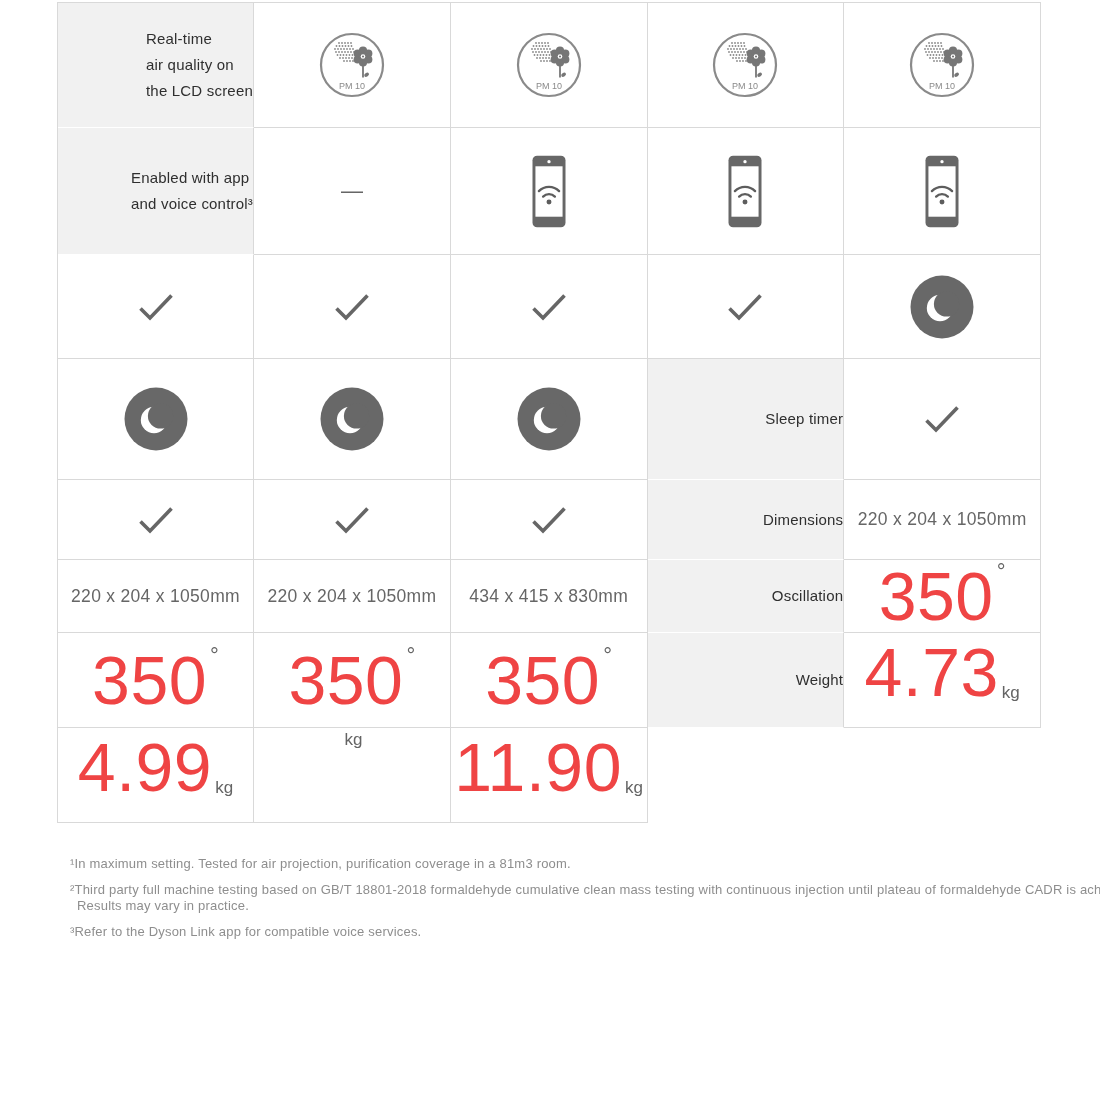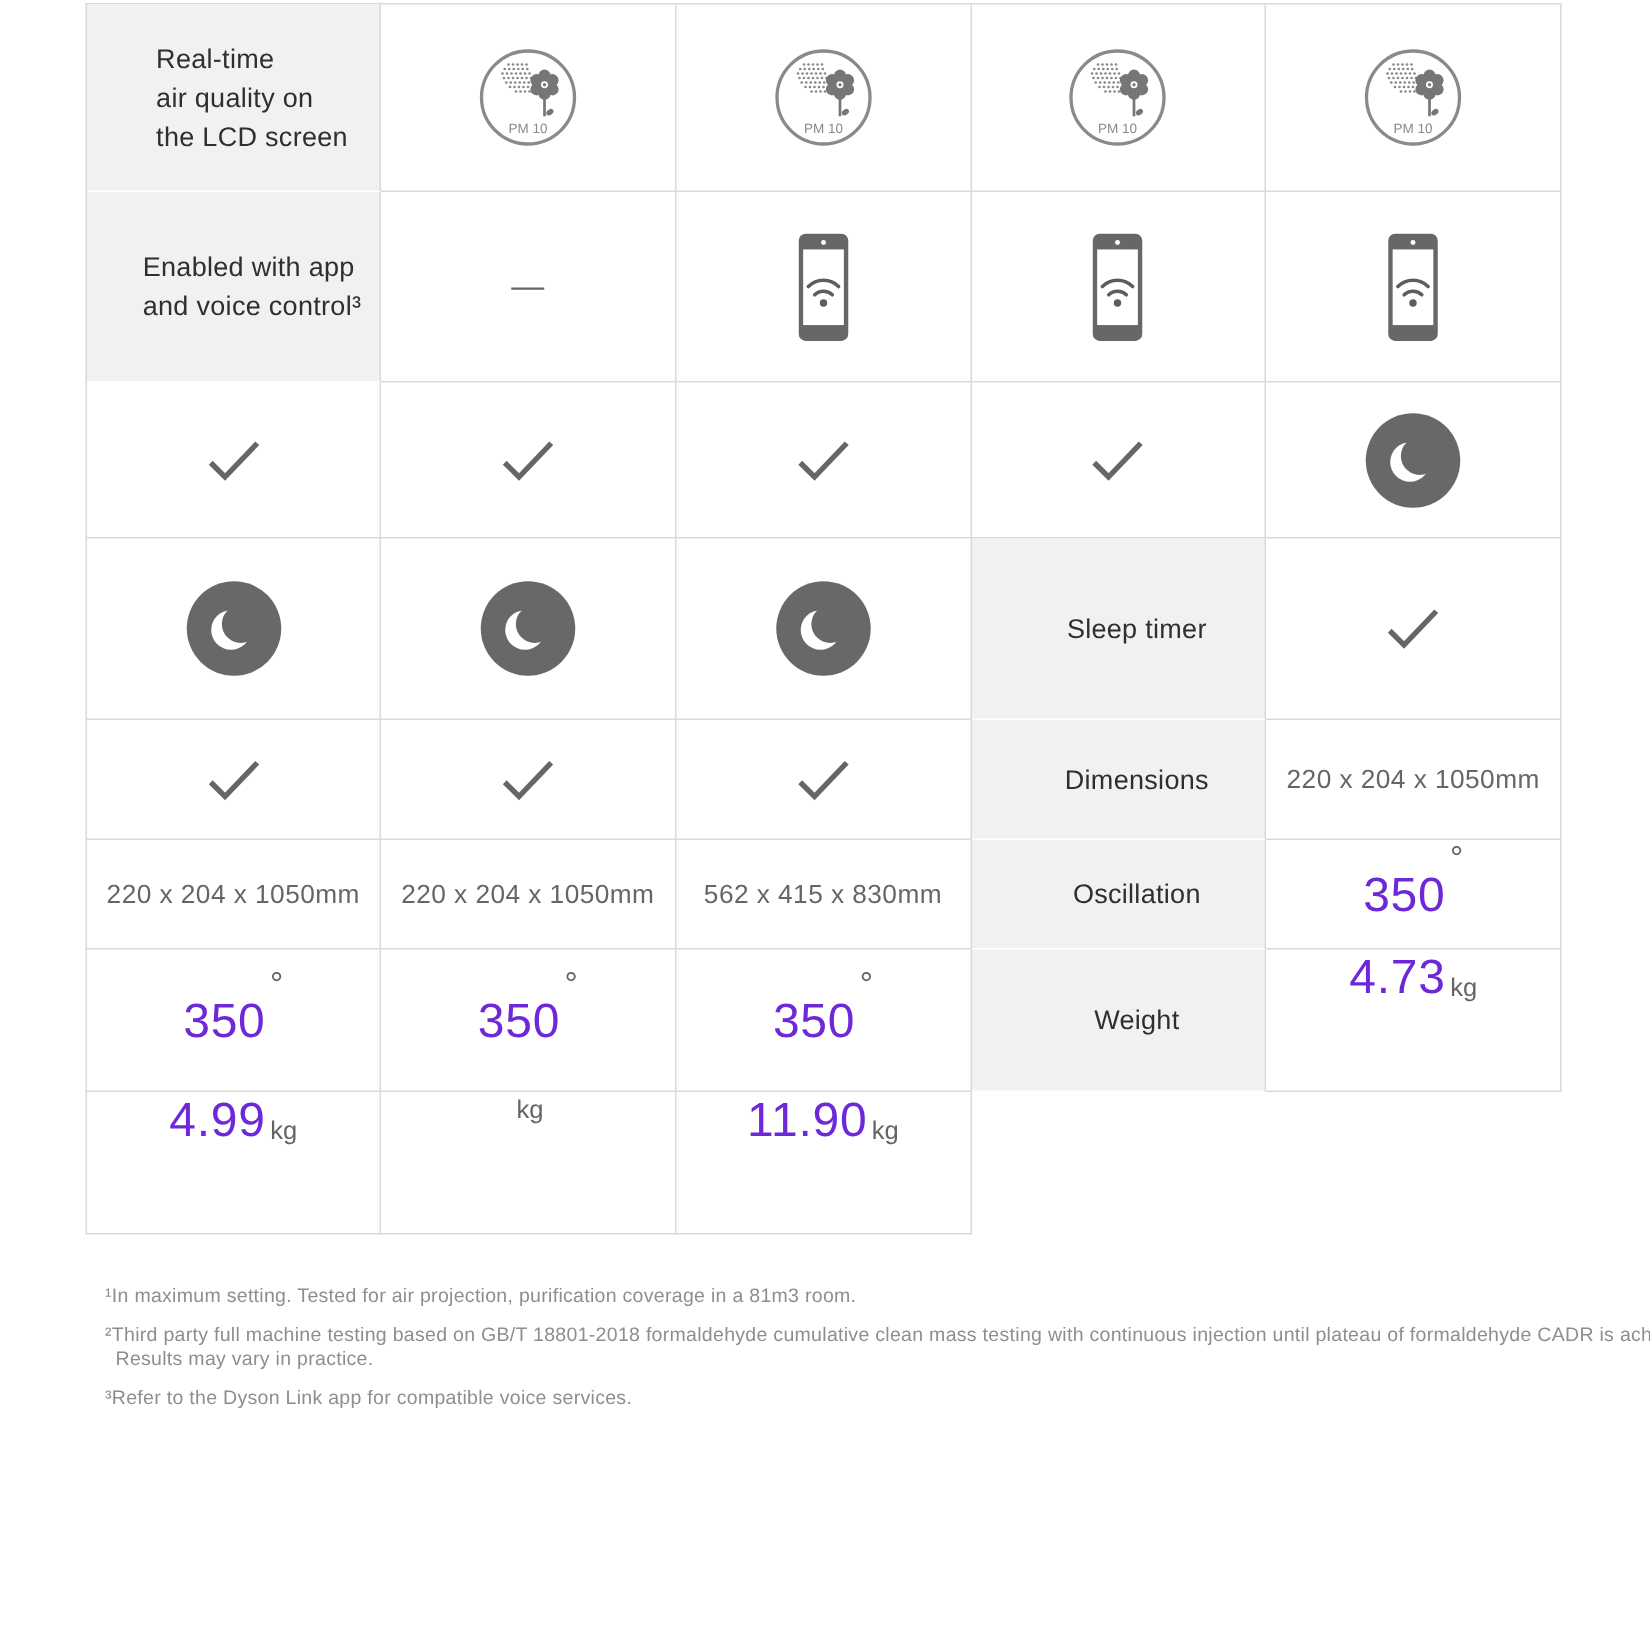--- a/index.html
+++ b/index.html
@@ -23,30 +23,30 @@
     border-top:1px solid var(--line);
     border-left:1px solid var(--line);
   }
   .cell{
     border-right:1px solid var(--line);
     border-bottom:1px solid var(--line);
     display:flex;align-items:center;justify-content:center;
   }
   .cell.label{
     background:var(--label-bg);
-    justify-content:center;
+    justify-content:flex-end;
     padding-left:25px;
     border-bottom-color:#ffffff;
     color:var(--label-text);
-    font-size:18px;line-height:26px;letter-spacing:0.2px;
+    font-size:15px;line-height:26px;letter-spacing:0.2px;
   }
   .dash{font-size:22px;color:var(--value-gray);}
   .dims{font-size:17.5px;color:var(--value-gray);letter-spacing:0.3px;}
   .numcell{align-items:baseline;display:flex;justify-content:center;}
-  .big{font-size:32px;color:#6d28d9;letter-spacing:0.5px;}
+  .big{font-size:68px;color:#ef4444;letter-spacing:0.5px;}
   .deg{font-size:22px;color:#646464;position:relative;top:-24px;margin-left:3px;}
   .kg{font-size:17px;color:#646464;position:relative;top:2px;margin-left:3px;}
   .footnotes{
     position:absolute;left:70px;top:856px;width:1005px;
     color:var(--fn-gray);font-size:13px;line-height:16px;letter-spacing:0.2px;
   }
   .footnote{margin-bottom:10px;}
   .fn-line1{white-space:nowrap;}
   .fn-cont{margin-left:7px;}
   .hidden-defs{position:absolute;width:0;height:0;overflow:hidden;}
@@ -270,21 +270,21 @@
     <div class="cell">
         <span class="dims">220 x 204 x 1050mm</span>
       </div>
     <div class="cell">
         <span class="dims">220 x 204 x 1050mm</span>
       </div>
     <div class="cell">
         <span class="dims">220 x 204 x 1050mm</span>
       </div>
     <div class="cell">
-        <span class="dims">562 x 415 x 830mm</span>
+        <span class="dims">434 x 415 x 830mm</span>
       </div>
 
     <div class="cell label">
       <div>
           <div>Oscillation</div>
         </div>
     </div>
     <div class="cell">
         <span class="big">350</span>
         <span class="deg">°</span>

